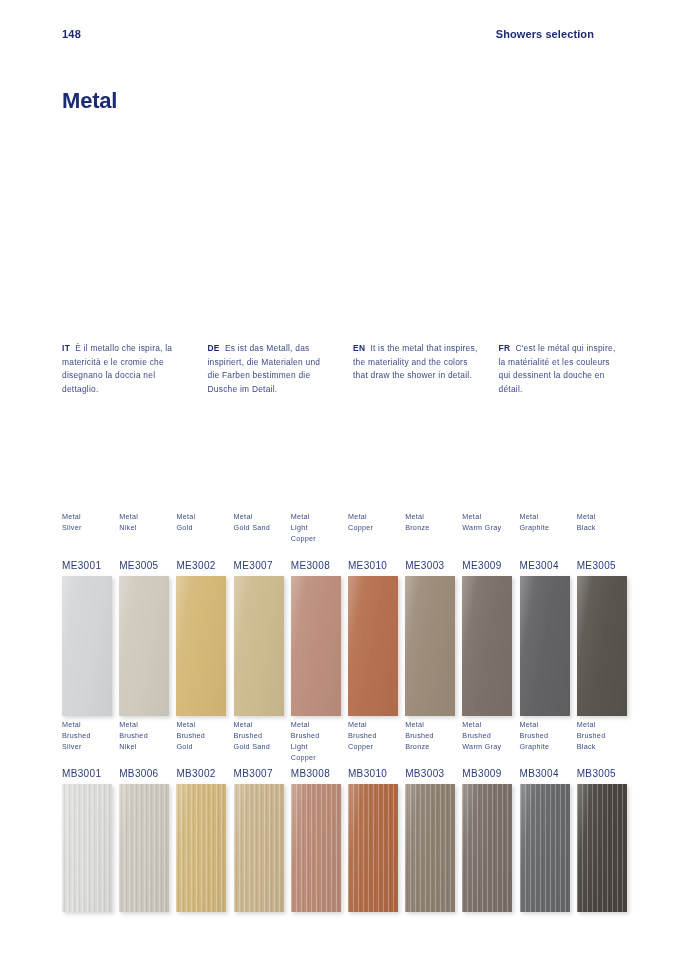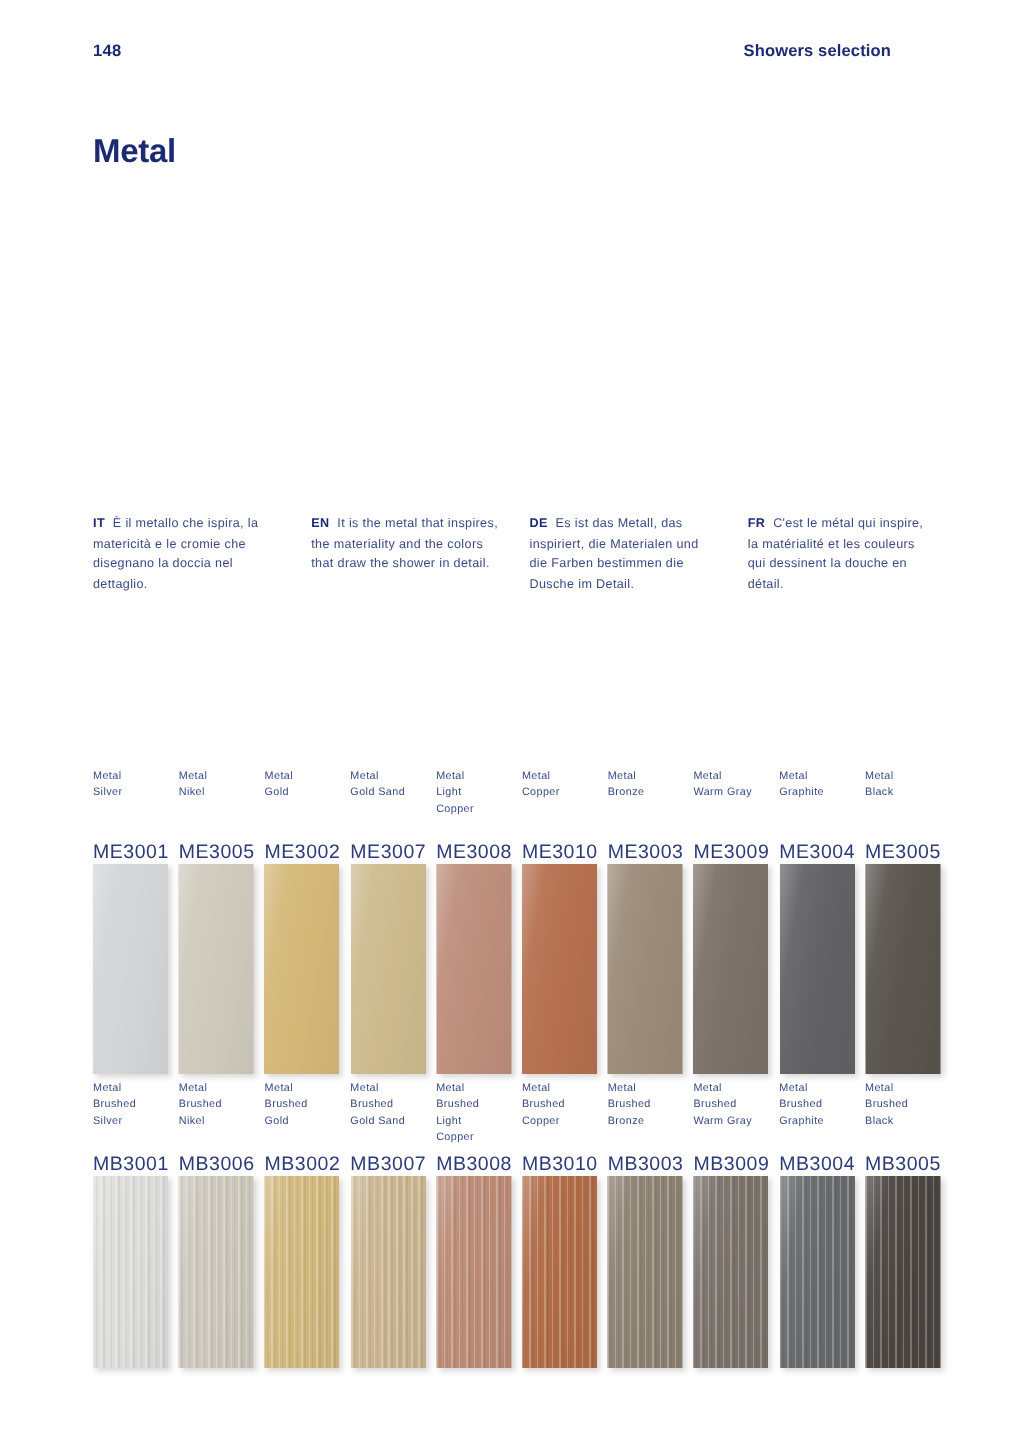--- a/index.html
+++ b/index.html
@@ -95,21 +95,21 @@
   }
   .swatch-name {
     font-size: 7.2px;
     line-height: 1.52;
     letter-spacing: 0.28px;
     color: #3a4a85;
     height: 42px;
     white-space: pre-line;
   }
   .swatch-code {
-    font-size: 13px;
+    font-size: 10px;
     letter-spacing: 0.35px;
     color: #2a3a7a;
     height: 22px;
     padding-top: 6px;
     box-sizing: border-box;
   }
   .swatch-chip {
     width: 50px;
     height: 140px;
     box-shadow: 2px 2px 4px rgba(120,120,120,0.30);
@@ -151,22 +151,22 @@
 
 <div class="runhead">
   <div class="folio">148</div>
   <div class="runhead-title">Showers selection</div>
 </div>
 
 <div class="page-title">Metal</div>
 
 <div class="intro">
     <div class="intro-col"><span class="lang">IT</span><span>&nbsp; È il metallo che ispira, la matericità e le cromie che disegnano la doccia nel dettaglio.</span></div>
+    <div class="intro-col"><span class="lang">DE</span><span>&nbsp; Es ist das Metall, das inspiriert, die Materialen und die Farben bestimmen die Dusche im Detail.</span></div>
     <div class="intro-col"><span class="lang">EN</span><span>&nbsp; It is the metal that inspires, the materiality and the colors that draw the shower in detail.</span></div>
-    <div class="intro-col"><span class="lang">DE</span><span>&nbsp; Es ist das Metall, das inspiriert, die Materialen und die Farben bestimmen die Dusche im Detail.</span></div>
     <div class="intro-col"><span class="lang">FR</span><span>&nbsp; C'est le métal qui inspire, la matérialité et les couleurs qui dessinent la douche en détail.</span></div>
   </div>
 
 <div class="swatch-row row1">
     <div class="swatch-cell">
       <div class="swatch-name">Metal
 Silver</div>
       <div class="swatch-code">ME3001</div>
       <div class="swatch-chip" style="background: rgb(212, 213, 215);">
         <div class="sheen"></div>

